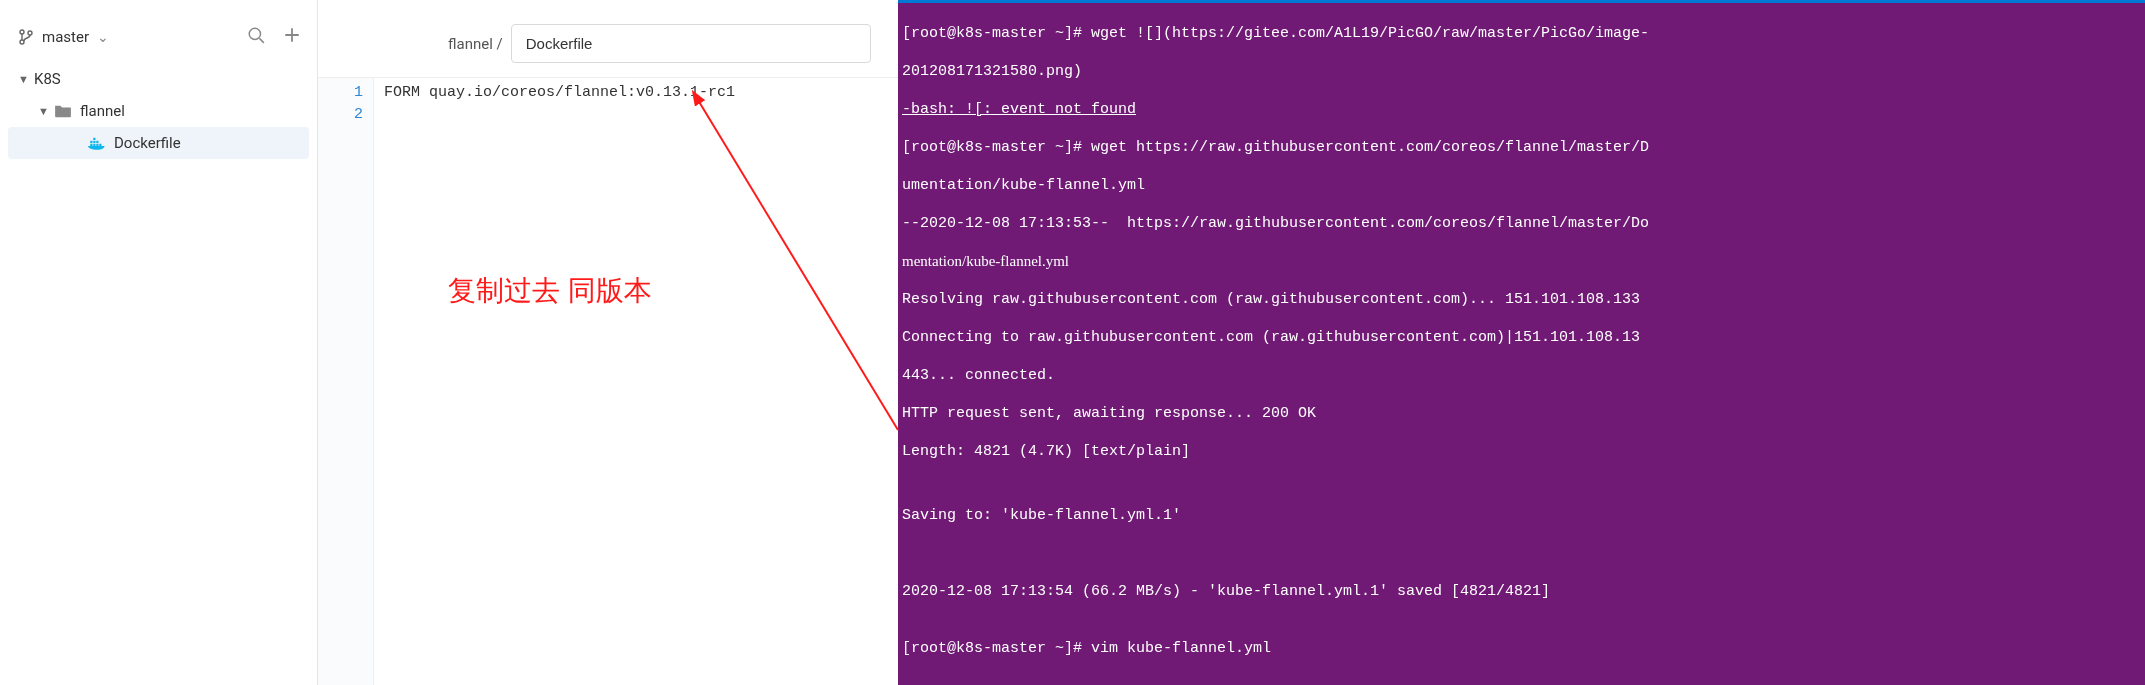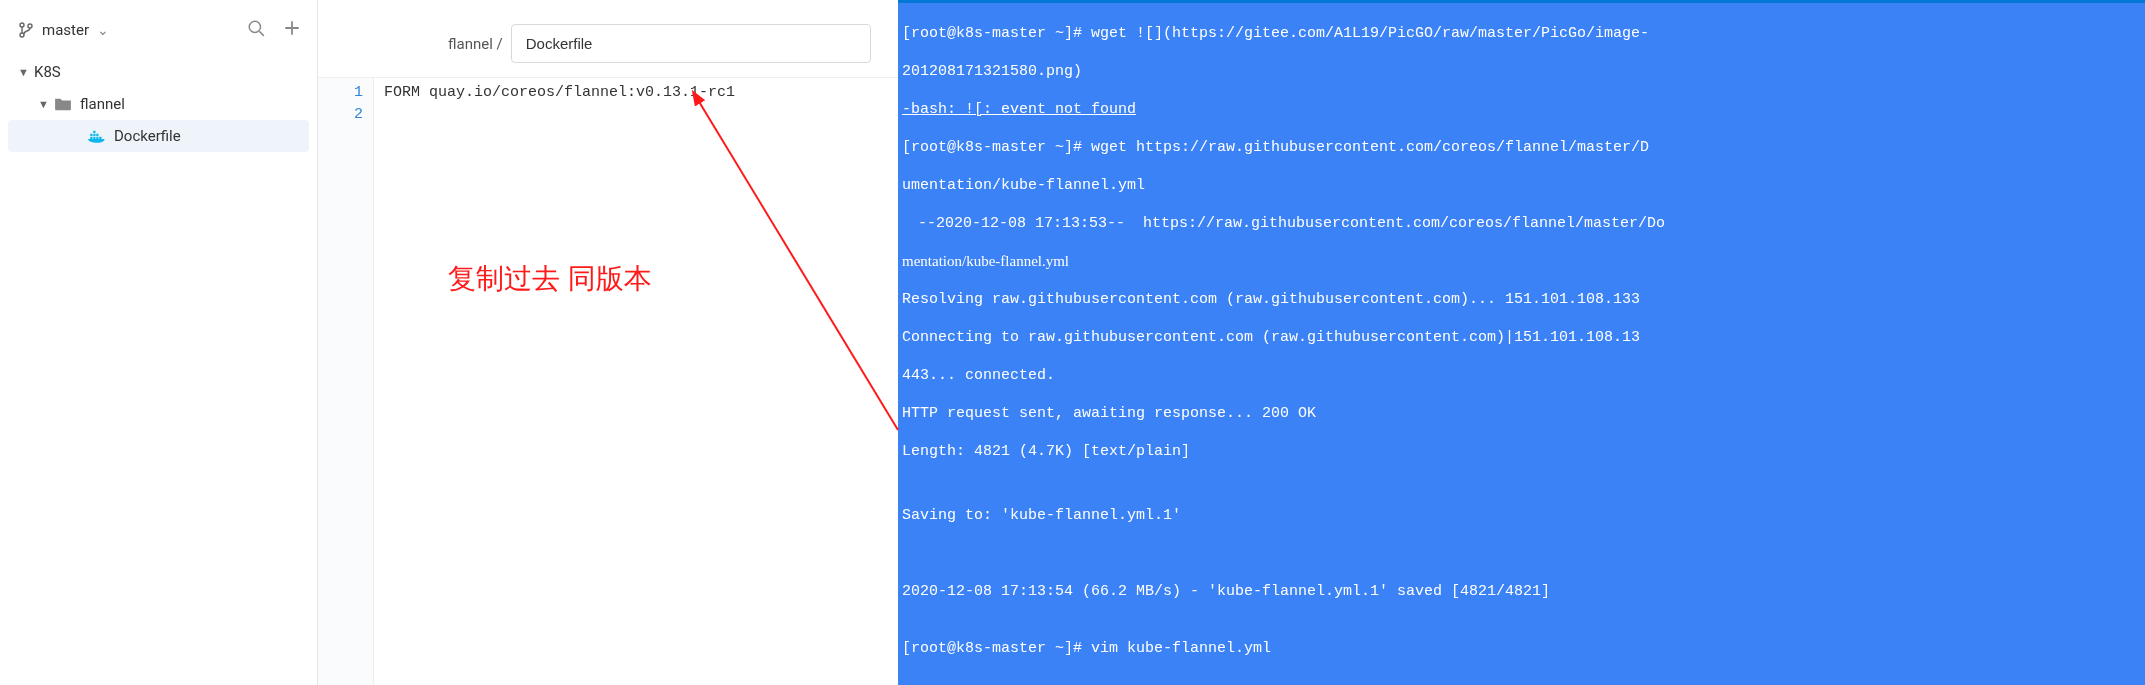--- a/index.html
+++ b/index.html
@@ -10,21 +10,21 @@
     display: flex;
     width: 2145px;
     height: 685px;
     overflow: hidden;
     background: #fff;
   }
   
   .sidebar {
     width: 318px;
     border-right: 1px solid #e5e5e5;
-    padding: 9px 0;
+    padding: 16px 0;
     background: #fff;
   }
   .branch-bar {
     display: flex;
     align-items: center;
     padding: 10px 16px 12px 18px;
   }
   .branch-icon { width: 16px; height: 16px; margin-right: 8px; color:#666; }
   .branch-name { font-size: 15px; color: #333; }
   .chevron { margin-left: 8px; color: #888; }
@@ -90,35 +90,35 @@
   .code {
     padding:4px 0 8px 10px;
     color:#333;
     position:relative;
     flex:1;
   }
   .code .line { height:22px; line-height:22px; white-space:pre; }
   .annotation {
     position:absolute;
     left:130px;
-    top:260px;
+    top:272px;
     color:#ff1a1a;
     font-size:28px;
     font-family: "Microsoft YaHei", sans-serif;
     pointer-events:none;
   }
   .arrow-svg {
     position:absolute;
     left:0; top:0;
     pointer-events:none;
   }
   
   .terminal {
     flex:1;
-    background:#3b82f6;
+    background:#701a75;
     color:#dcdcdc;
     font-family: Consolas, "Courier New", monospace;
     font-size:15px;
     line-height:19px;
     padding: 2px 4px;
     white-space:pre;
     overflow:hidden;
     border-top: 3px solid #0078d4;
   }
   .terminal .w { color:#fff; }
@@ -206,21 +206,21 @@
     <line x1="580" y1="430" x2="380" y2="100" stroke="#ff1a1a" stroke-width="2" marker-end="url(#ah)"></line>
   </svg>
 </div>
 
 <div class="terminal">
 <span class="w" style="display: block;">[root@k8s-master ~]# wget ![](https://gitee.com/A1L19/PicGO/raw/master/PicGo/image-</span>
 <span class="w" style="display: block;">201208171321580.png)</span>
 <span class="w" style="display: block; text-decoration: underline;">-bash: ![: event not found</span>
 <span class="w" style="display: block;">[root@k8s-master ~]# wget https://raw.githubusercontent.com/coreos/flannel/master/D</span>
 <span class="w" style="display: block;">umentation/kube-flannel.yml</span>
-<span class="w" style="display: block; margin-left: 16px;">--2020-12-08 17:13:53--  https://raw.githubusercontent.com/coreos/flannel/master/Do</span>
+<span class="w" style="display: block;">--2020-12-08 17:13:53--  https://raw.githubusercontent.com/coreos/flannel/master/Do</span>
 <span class="w" style="display: block; font-family: Liberation Serif, serif;">mentation/kube-flannel.yml</span>
 <span class="w" style="display: block;">Resolving raw.githubusercontent.com (raw.githubusercontent.com)... 151.101.108.133</span>
 <span class="w" style="display: block;">Connecting to raw.githubusercontent.com (raw.githubusercontent.com)|151.101.108.13</span>
 <span class="w" style="display: block;">443... connected.</span>
 <span class="w" style="display: block;">HTTP request sent, awaiting response... 200 OK</span>
 <span class="w" style="display: block;">Length: 4821 (4.7K) [text/plain]</span>
 <span class="w" style="display: block; margin-top: 26px;">Saving to: 'kube-flannel.yml.1'</span>
 <span style="display: block;"></span>
 <span style="display: block;"></span>
 <span class="w" style="display: block;">2020-12-08 17:13:54 (66.2 MB/s) - 'kube-flannel.yml.1' saved [4821/4821]</span>

